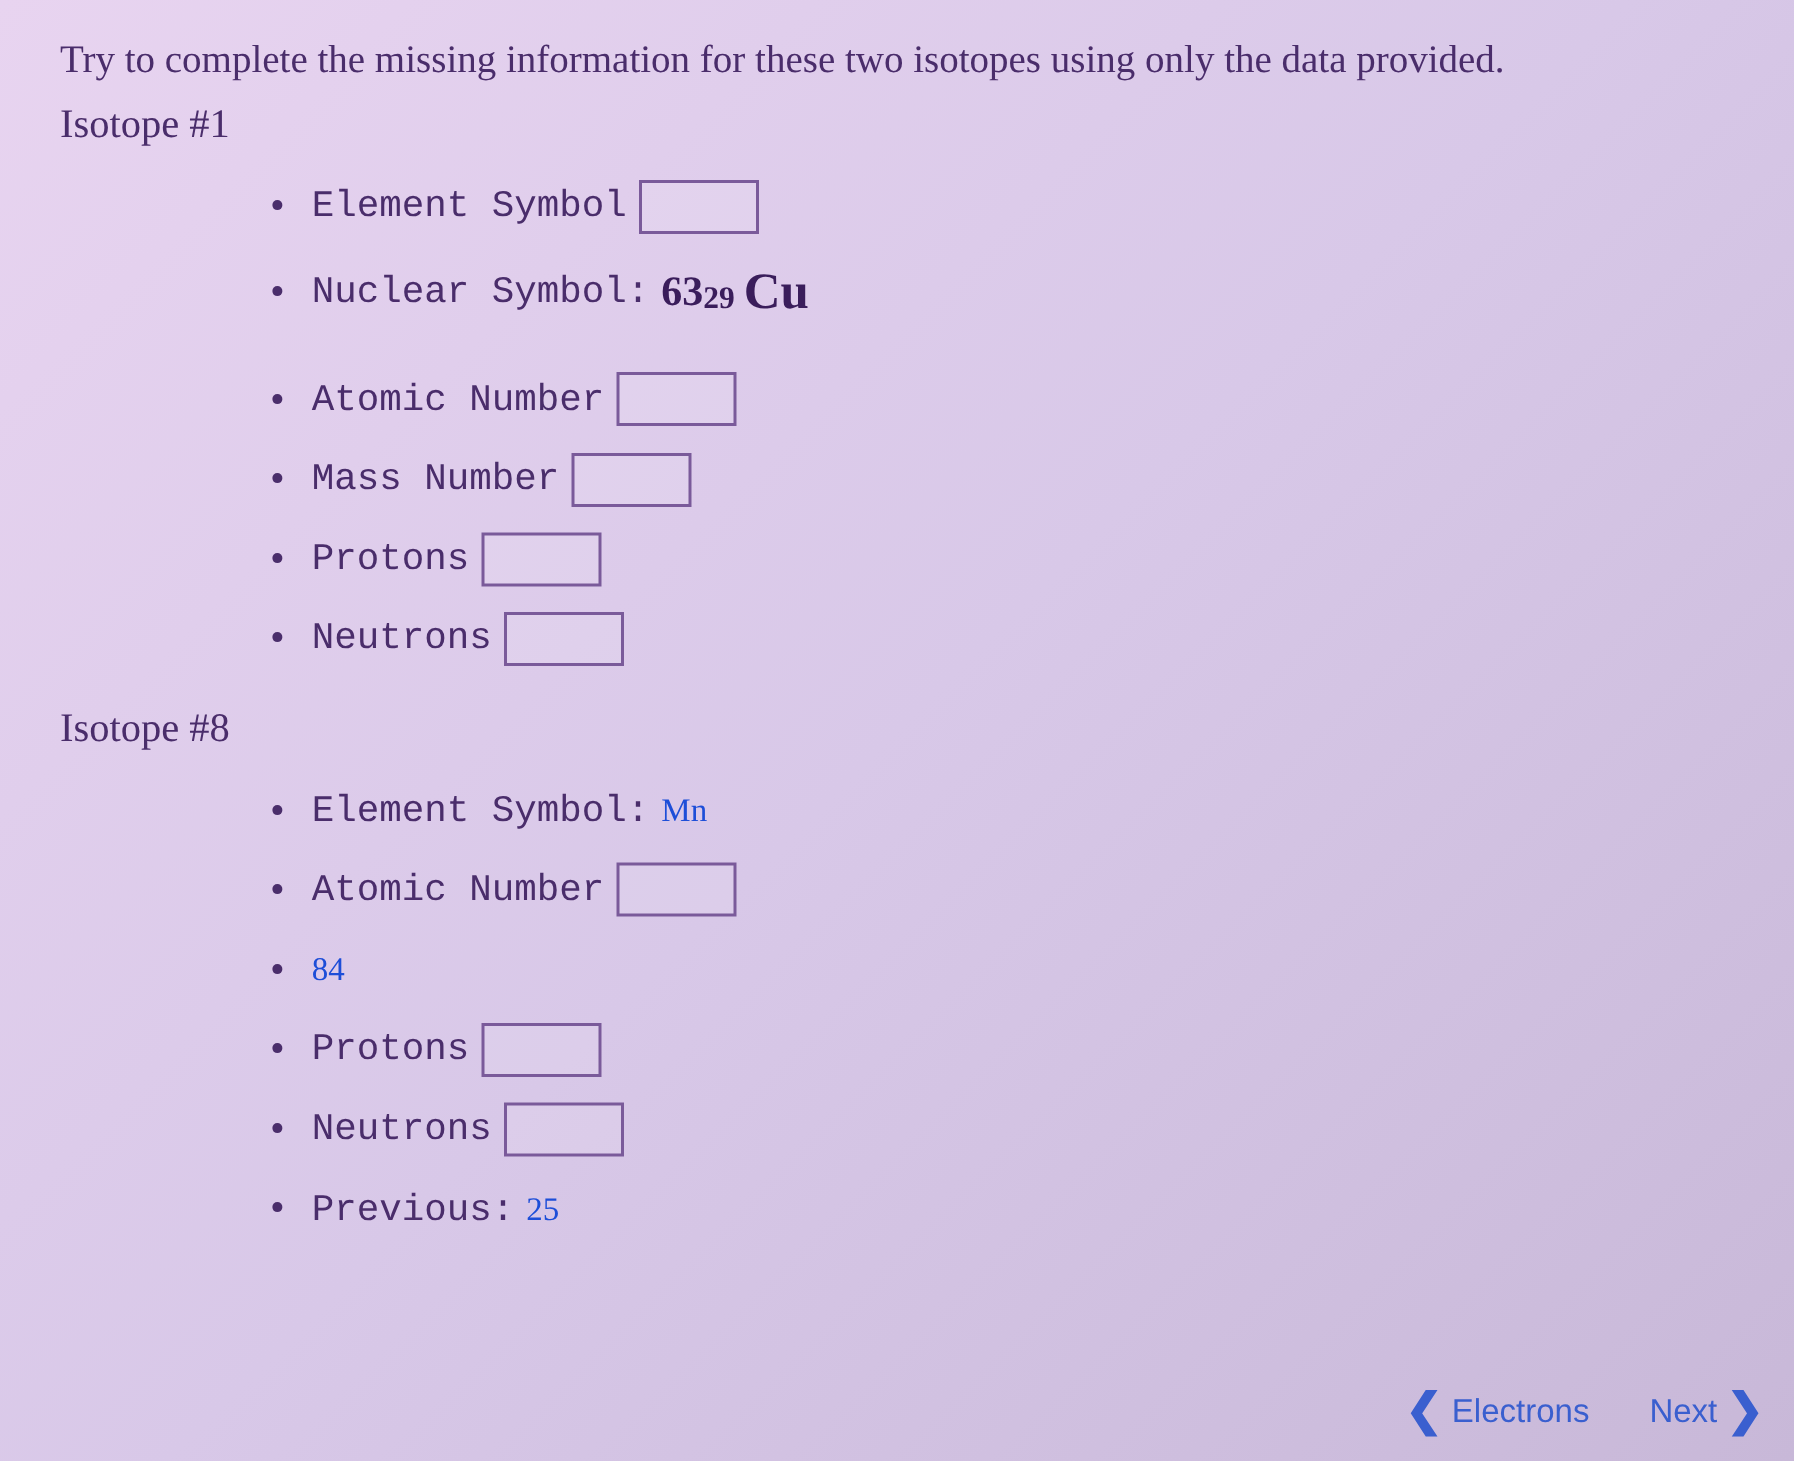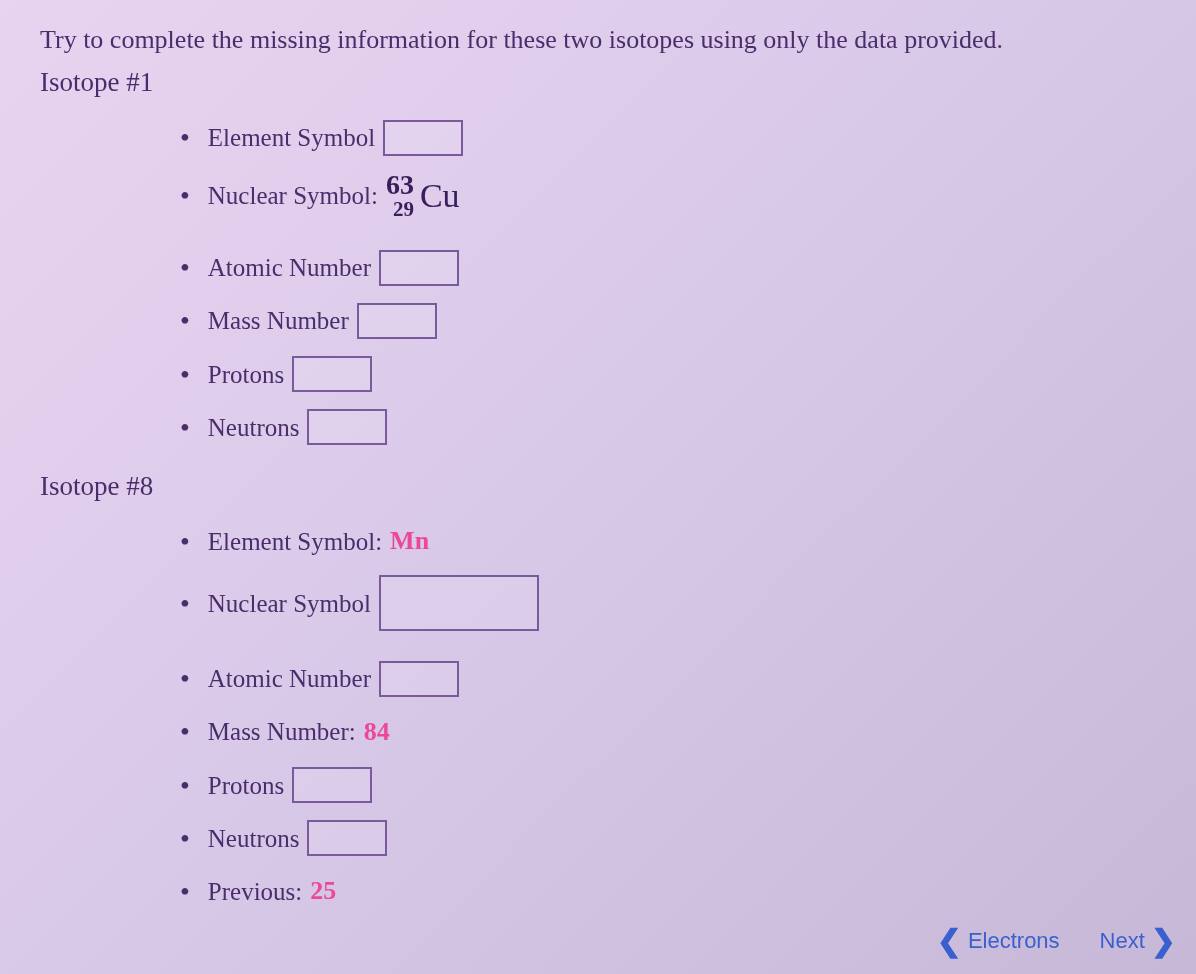--- a/index.html
+++ b/index.html
@@ -35,47 +35,47 @@
     margin-bottom: 14px;
     font-size: 25px;
     line-height: 1.4;
   }
   li::before {
     content: "•";
     font-size: 28px;
     margin-right: 18px;
     color: #4a2d6b;
   }
-  .label { margin-right: 8px; white-space: nowrap; }
+  .label { margin-right: 8px; white-space: nowrap; font-family: Liberation Mono, monospace; }
   .input-box {
     border: 2px solid #7a5a9a;
     background: rgba(255,255,255,0.1);
     height: 36px;
     width: 80px;
     display: inline-block;
   }
   .input-box.wide { width: 160px; height: 56px; }
   .nuclear {
     display: inline-flex;
     align-items: center;
     font-family: Georgia, serif;
   }
   .nuclear-nums {
     display: flex;
-    flex-direction: column;
+    flex-direction: row;
     align-items: flex-end;
     margin-right: 6px;
     font-weight: bold;
     color: #3a1d5b;
     line-height: 1;
   }
   .nuclear-top { font-size: 28px; }
   .nuclear-bot { font-size: 21px; }
-  .nuclear-sym { font-size: 34px; font-weight: normal; color: #3a1d5b; }
-  .bold-val { font-weight: bold; color: #ec4899; font-size: 26px; }
+  .nuclear-sym { font-size: 34px; font-weight: bold; color: #3a1d5b; }
+  .bold-val { font-weight: normal; color: #1d4ed8; font-size: 22px; }
   .nav {
     position: absolute;
     bottom: 18px;
     right: 20px;
     display: flex;
     align-items: center;
     gap: 40px;
     font-family: Arial, sans-serif;
   }
   .nav-btn {
@@ -128,30 +128,25 @@
       <span class="input-box"></span>
     </li>
   </ul>
 
   <div class="isotope-header gap-top">Isotope #8</div>
   <ul>
     <li>
       <span class="label">Element Symbol:</span>
       <span class="bold-val">Mn</span>
     </li>
-    <li class="li-nuclear">
-      <span class="label">Nuclear Symbol</span>
-      <span class="input-box wide"></span>
-    </li>
     <li>
       <span class="label">Atomic Number</span>
       <span class="input-box"></span>
     </li>
     <li>
-      <span class="label">Mass Number:</span>
       <span class="bold-val">84</span>
     </li>
     <li>
       <span class="label">Protons</span>
       <span class="input-box"></span>
     </li>
     <li>
       <span class="label">Neutrons</span>
       <span class="input-box"></span>
     </li>

